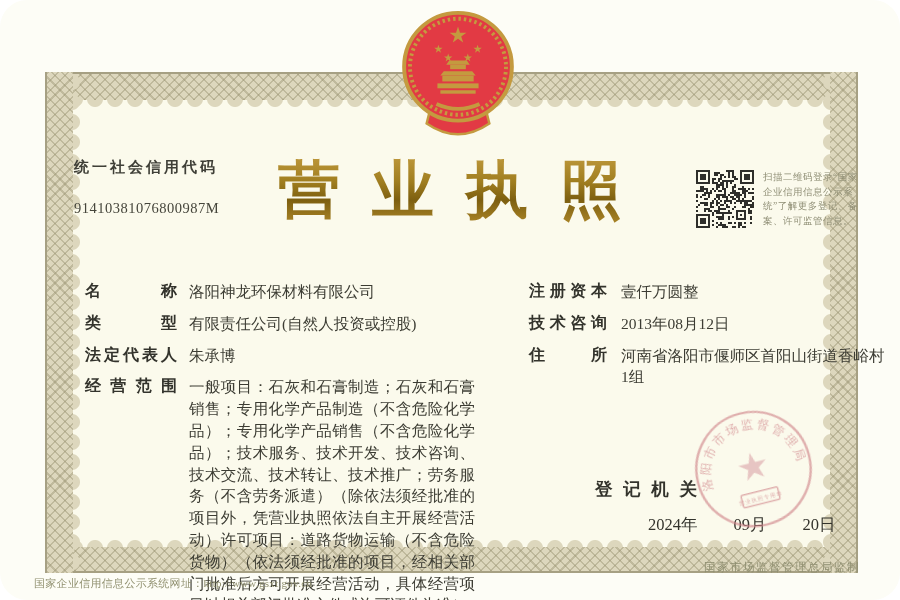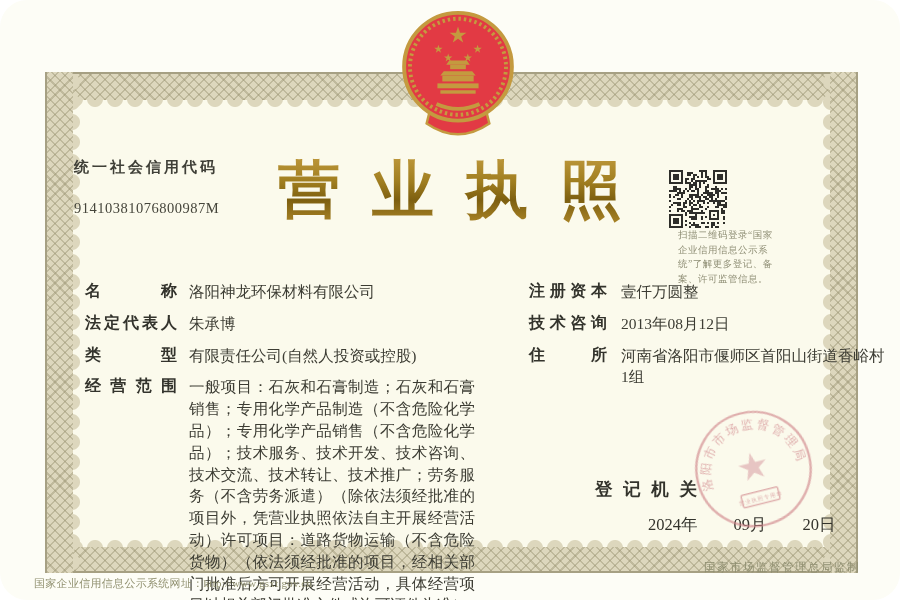--- a/index.html
+++ b/index.html
@@ -34,21 +34,21 @@
   .emblem{position:absolute;left:399px;top:6px;z-index:5;}
 
   
   .credit-block{position:absolute;left:74px;top:158px;width:220px;}
   .credit-label{font-size:15px;font-weight:bold;letter-spacing:3px;color:#3f3f37;}
   .credit-code{font-size:14.5px;letter-spacing:.5px;color:#45453b;margin-top:23px;}
   .title-wrap{position:absolute;left:250px;top:148px;width:400px;text-align:center;}
   .title-text{display:inline-block;font-size:62px;font-weight:bold;letter-spacing:32px;margin-right:-32px;
     background:linear-gradient(180deg,#c7a044 0%,#a07e20 40%,#7d5f10 62%,#b9912f 100%);
     -webkit-background-clip:text;background-clip:text;color:transparent;}
-  .qr-block{position:absolute;left:669px;top:170px;width:168px;display:flex;align-items:flex-start;flex-direction:column;}
+  .qr-block{position:absolute;left:696px;top:170px;width:168px;display:flex;align-items:flex-start;}
   .qr-svg{width:58px;height:58px;background:#fbfaec;flex-shrink:0;}
   .qr-caption{width:100px;margin-left:9px;font-size:9.5px;line-height:14.5px;color:#8e8d74;letter-spacing:.5px;}
 
   
   .left-col{position:absolute;left:85px;top:280px;width:390px;}
   .right-col{position:absolute;left:505px;top:280px;width:358px;margin-left:24px;}
   .frow{display:flex;margin-bottom:9px;}
   .f-label{flex-shrink:0;font-weight:bold;font-size:16px;color:#33332c;
     text-align:justify;text-align-last:justify;line-height:22px;}
   .left-col .f-label{width:92px;margin-right:12px;}
@@ -391,26 +391,26 @@
     </svg>
     <div class="qr-caption">扫描二维码登录“国家企业信用信息公示系统”了解更多登记、备案、许可监管信息。</div>
   </div>
 
   <div class="left-col">
     <div class="frow">
       <span class="f-label">名称</span>
       <span class="f-value">洛阳神龙环保材料有限公司</span>
     </div>
     <div class="frow">
+      <span class="f-label">类型</span>
+      <span class="f-value">有限责任公司(自然人投资或控股)</span>
+    </div>
+    <div class="frow">
       <span class="f-label">法定代表人</span>
       <span class="f-value">朱承博</span>
-    </div>
-    <div class="frow">
-      <span class="f-label">类型</span>
-      <span class="f-value">有限责任公司(自然人投资或控股)</span>
     </div>
     <div class="frow scope">
       <span class="f-label">经营范围</span>
       <span class="f-value">一般项目：石灰和石膏制造；石灰和石膏销售；专用化学产品制造（不含危险化学品）；专用化学产品销售（不含危险化学品）；技术服务、技术开发、技术咨询、技术交流、技术转让、技术推广；劳务服务（不含劳务派遣）（除依法须经批准的项目外，凭营业执照依法自主开展经营活动）许可项目：道路货物运输（不含危险货物）（依法须经批准的项目，经相关部门批准后方可开展经营活动，具体经营项目以相关部门批准文件或许可证件为准）</span>
     </div>
   </div>
 
   <div class="right-col">
     <div class="frow">
       <span class="f-label">注册资本</span>

